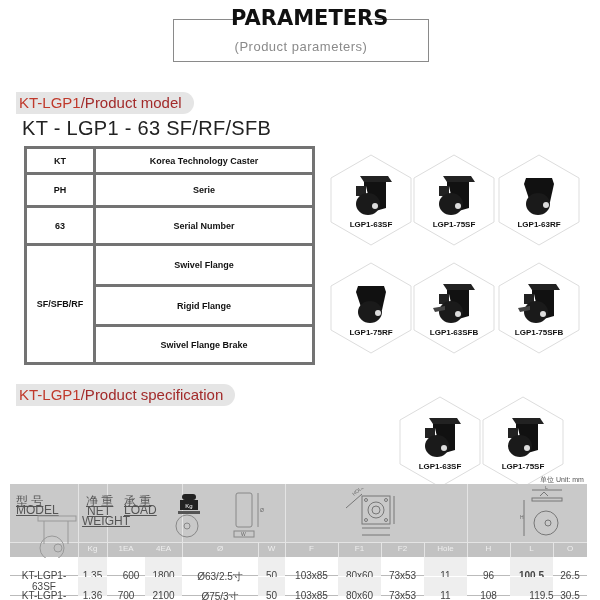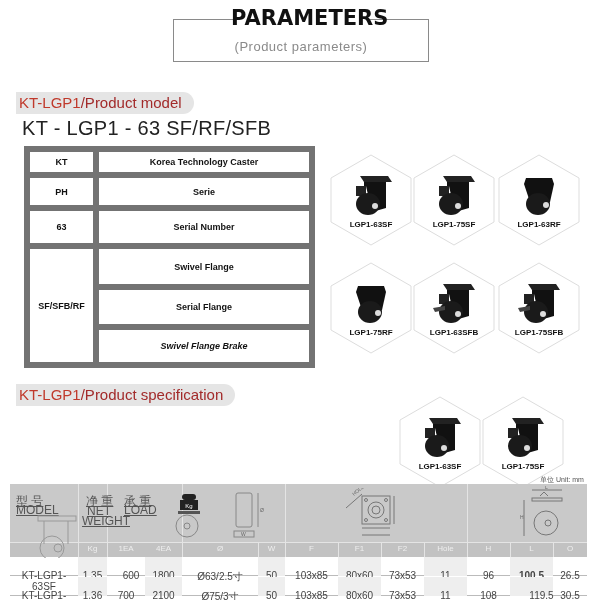--- a/index.html
+++ b/index.html
@@ -14,21 +14,21 @@
 
   
   .pill { position: absolute; left: 16px; height: 22px; border-radius: 0 11px 11px 0; background: #e5e5e5; font-size: 15px; line-height: 22px; padding-left: 3px; padding-right: 12px; color: #b3302f; }
   .pill .accent { color: #c0392b; }
   .pill .rest { color: #a22a2a; }
 
   .model-code { position: absolute; left: 22px; top: 117px; font-size: 20px; color: #222; letter-spacing: 0.3px; }
 
   
   .mtable { position: absolute; left: 24px; top: 146px; width: 291px; border-collapse: collapse; }
-  .mtable td { border: 6px solid #737373; font-size: 9px; font-weight: bold; text-align: center; color: #111; }
+  .mtable td { border: 3px solid #737373; font-size: 9px; font-weight: bold; text-align: center; color: #111; }
   .mtable td.k { width: 69px; }
 
   
   .hex { position: absolute; width: 82px; height: 92px; }
   .hex svg { position: absolute; left: 0; top: 0; }
   .hex .caster { position: absolute; left: 18px; top: 18px; width: 46px; height: 46px; }
   .hex .lbl { position: absolute; left: 0; width: 82px; top: 66px; text-align: center; font-size: 8px; font-weight: bold; color: #111; }
 
   .unit { position: absolute; left: 540px; top: 475px; font-size: 7px; color: #555; }
 
@@ -69,23 +69,23 @@
   </tr>
   <tr style="height:38px;">
     <td class="k">63</td>
     <td>Serial Number</td>
   </tr>
   <tr style="height:41px;">
     <td class="k" rowspan="3">SF/SFB/RF</td>
     <td>Swivel Flange</td>
   </tr>
   <tr style="height:40px;">
-    <td>Serial Flange</td>
-  </tr>
-  <tr style="height:38px;font-style:italic;">
+    <td>Rigid Flange</td>
+  </tr>
+  <tr style="height:38px;">
     <td>Swivel Flange Brake</td>
   </tr>
 </tbody>
   </table>
 
 <div id="hex-gallery">
     <div class="hex" style="left: 330px; top: 154px;">
       <svg width="82" height="92">
         <polygon points="41,1 81,24 81,68 41,91 1,68 1,24" fill="#fff" stroke="#ddd" stroke-width="1"></polygon>
       </svg>

